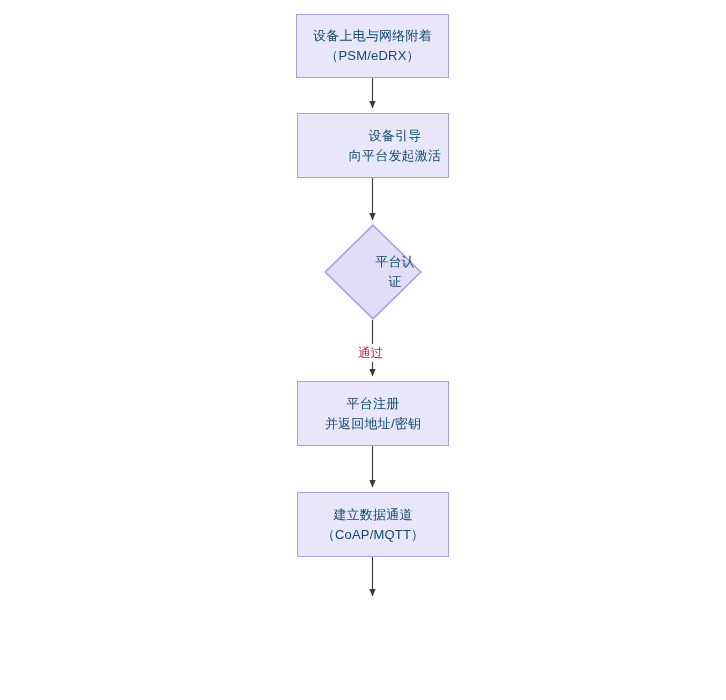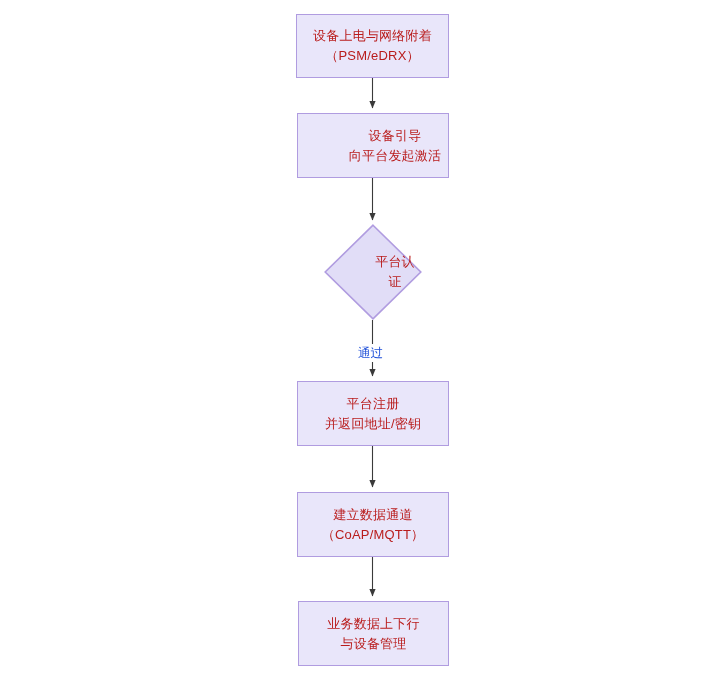--- a/index.html
+++ b/index.html
@@ -29,21 +29,21 @@
     width: 726px;
     height: 700px;
   }
   .node {
     position: absolute;
     box-sizing: border-box;
     display: flex;
     align-items: center;
     justify-content: center;
     text-align: center;
-    color: #b91c1c;
+    color: #0c4a6e;
     font-size: 13px;
     line-height: 20px;
     letter-spacing: 0.2px;
     background: #e9e6fa;
     border: 1.6px solid #b09ce0;
   }
   .node .node-text {
     display: block;
     white-space: pre-line;
     padding: 0 6px;
@@ -60,21 +60,21 @@
     height: 100%;
   }
   .decision .node-text {
     position: relative;
     z-index: 2;
     margin-left: 44px;
   }
   .edge-label {
     position: absolute;
     background: #ffffff;
-    color: #1d4ed8;
+    color: #be185d;
     font-size: 12.5px;
     line-height: 16px;
     padding: 1px 2px;
     white-space: nowrap;
     text-align: center;
   }
 </style>
 </head>
 <body>
 
@@ -116,20 +116,16 @@
   <div class="node" style="left:297px; top:492px; width:152px; height:65px;">
     <span class="node-text">建立数据通道
 （CoAP/MQTT）</span>
   </div>
 
   <div class="node" style="left:297px; top:381px; width:152px; height:65px;">
     <span class="node-text">平台注册
 并返回地址/密钥</span>
   </div>
 
-  <div class="node" style="left:298px; top:601px; width:151px; height:65px;">
-    <span class="node-text">业务数据上下行
-与设备管理</span>
-  </div>
 
   <div class="edge-label" style="left:356px; top:344px;">通过</div>
 
 </div>
 
 </body></html>

